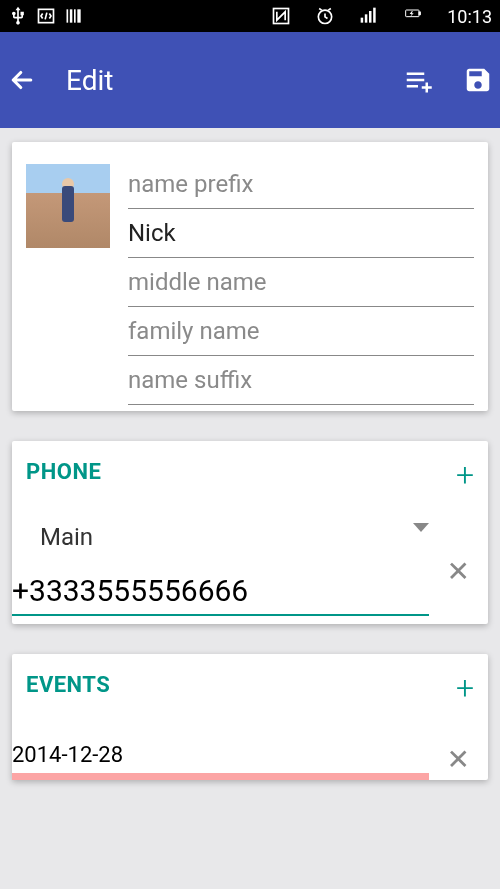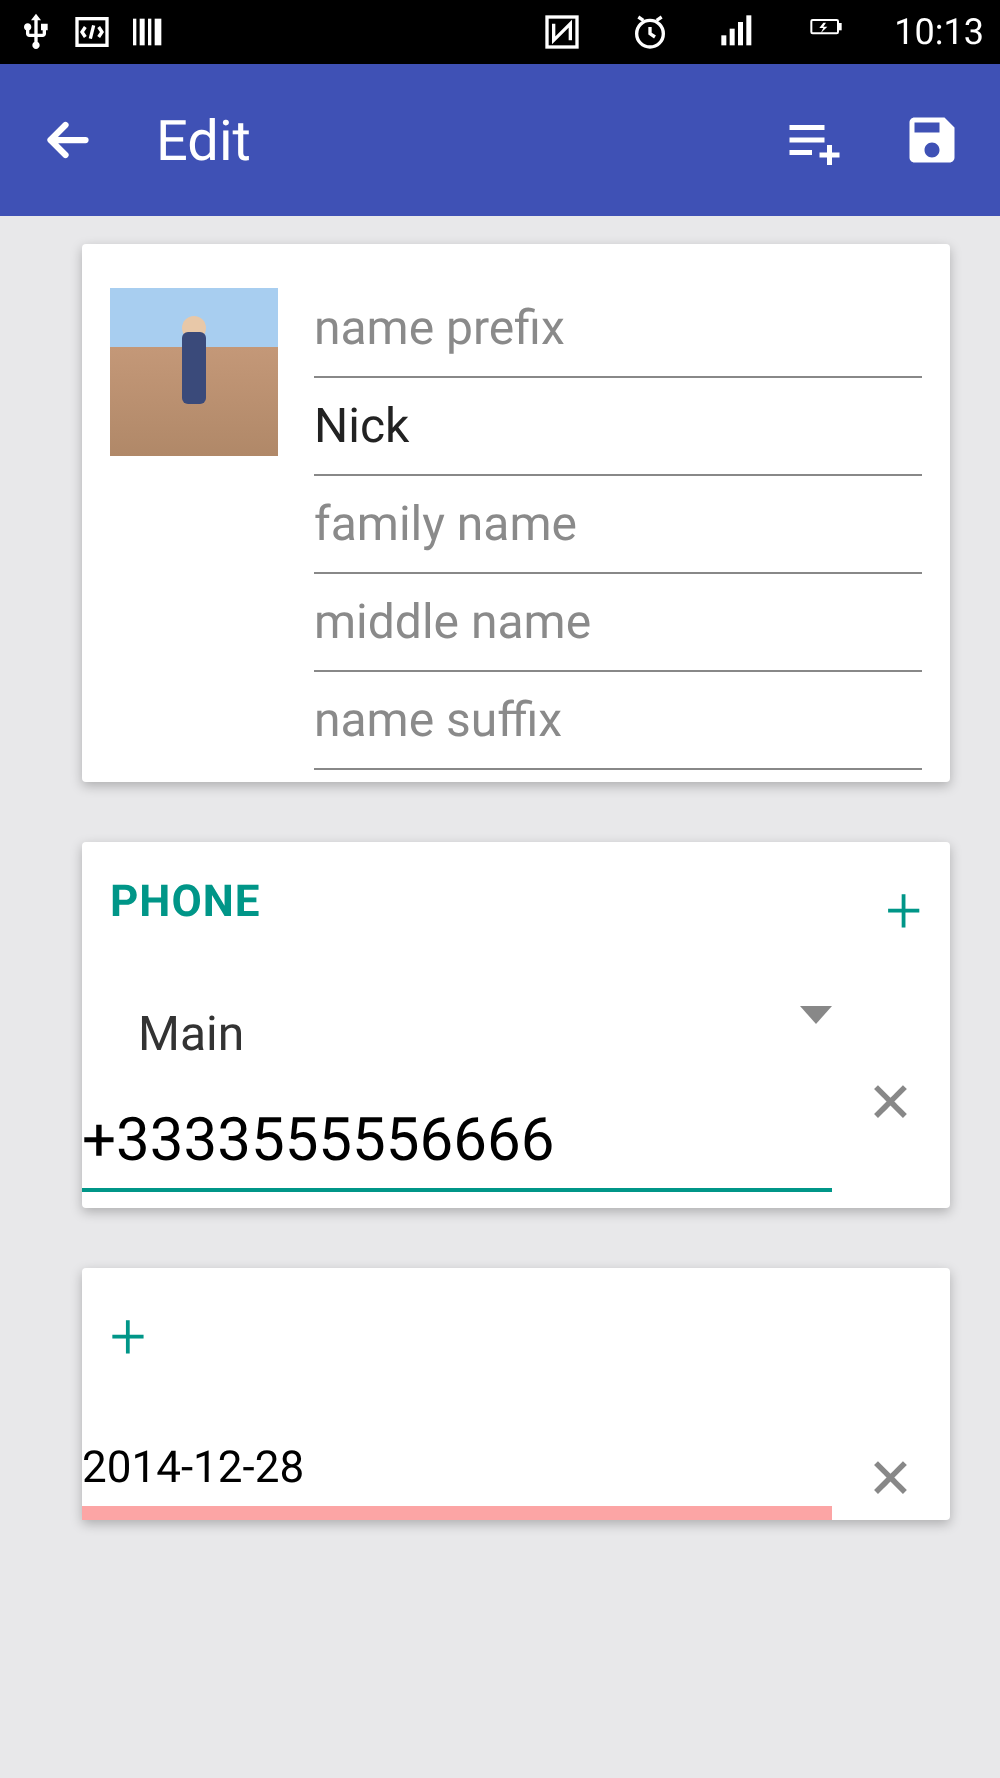--- a/index.html
+++ b/index.html
@@ -16,35 +16,35 @@
   color: #fff;
   display: flex;
   align-items: center;
   padding: 0 8px;
   font-size: 16px;
 }
 .status-left { display: flex; gap: 8px; align-items: center; }
 .status-right { margin-left: auto; display: flex; gap: 24px; align-items: center; }
 .status-icon { width: 20px; height: 20px; display: inline-flex; align-items: center; justify-content: center; }
 .app-bar {
-  height: 76px;
+  height: 96px;
   background: #3f51b5;
   color: #fff;
   display: flex;
   align-items: center;
-  padding: 0 18px;
+  padding: 0 6px;
 }
 .app-bar .title {
   font-size: 28px;
   font-weight: 400;
   margin-left: 28px;
 }
 .app-bar .actions { margin-left: auto; display: flex; gap: 28px; align-items: center; }
 .icon-btn { width: 32px; height: 32px; display: inline-flex; align-items: center; justify-content: center; cursor: pointer; }
-.content { padding: 14px 25px; display: flex; flex-direction: column; gap: 30px; margin-left: 16px; }
+.content { padding: 14px 12px; display: flex; flex-direction: column; gap: 30px; }
 .card {
   background: #fff;
   border-radius: 2px;
   box-shadow: 0 2px 6px rgba(0,0,0,0.25);
   padding: 18px 14px 6px 14px;
 }
 .name-card { display: flex; gap: 18px; }
 .avatar {
   width: 84px; height: 84px;
   background: linear-gradient(to bottom, #a8cef0 0%, #a8cef0 35%, #c49878 35%, #b08868 100%);
@@ -222,22 +222,22 @@
   </div>
 </div>
 
 <div class="content">
 
   <div class="card name-card">
     <div class="avatar"></div>
     <div class="name-fields">
       <input class="field" placeholder="name prefix" style="">
       <input class="field" value="Nick" style="">
+      <input class="field" placeholder="middle name" style="">
       <input class="field" placeholder="family name" style="">
-      <input class="field" placeholder="middle name" style="">
       <input class="field" placeholder="name suffix" style="">
     </div>
   </div>
 
   <div class="card phone-card">
     <div class="section-header">
       <span class="section-title">PHONE</span>
       <span class="add-btn">+</span>
     </div>
     <div class="entry">
@@ -247,20 +247,21 @@
           <span class="triangle"></span>
         </div>
         <input class="phone-input" value="+3333555556666" style="">
       </div>
       <span class="remove-btn">✕</span>
     </div>
   </div>
 
   <div class="card events-card">
     <div class="section-header">
+      <span class="section-title">EVENTS</span>
       <span class="add-btn">+</span>
     </div>
     <div class="entry">
       <div class="entry-main">
         <input class="event-input" value="2014-12-28" style="">
       </div>
       <span class="remove-btn">✕</span>
     </div>
   </div>
 </div>

